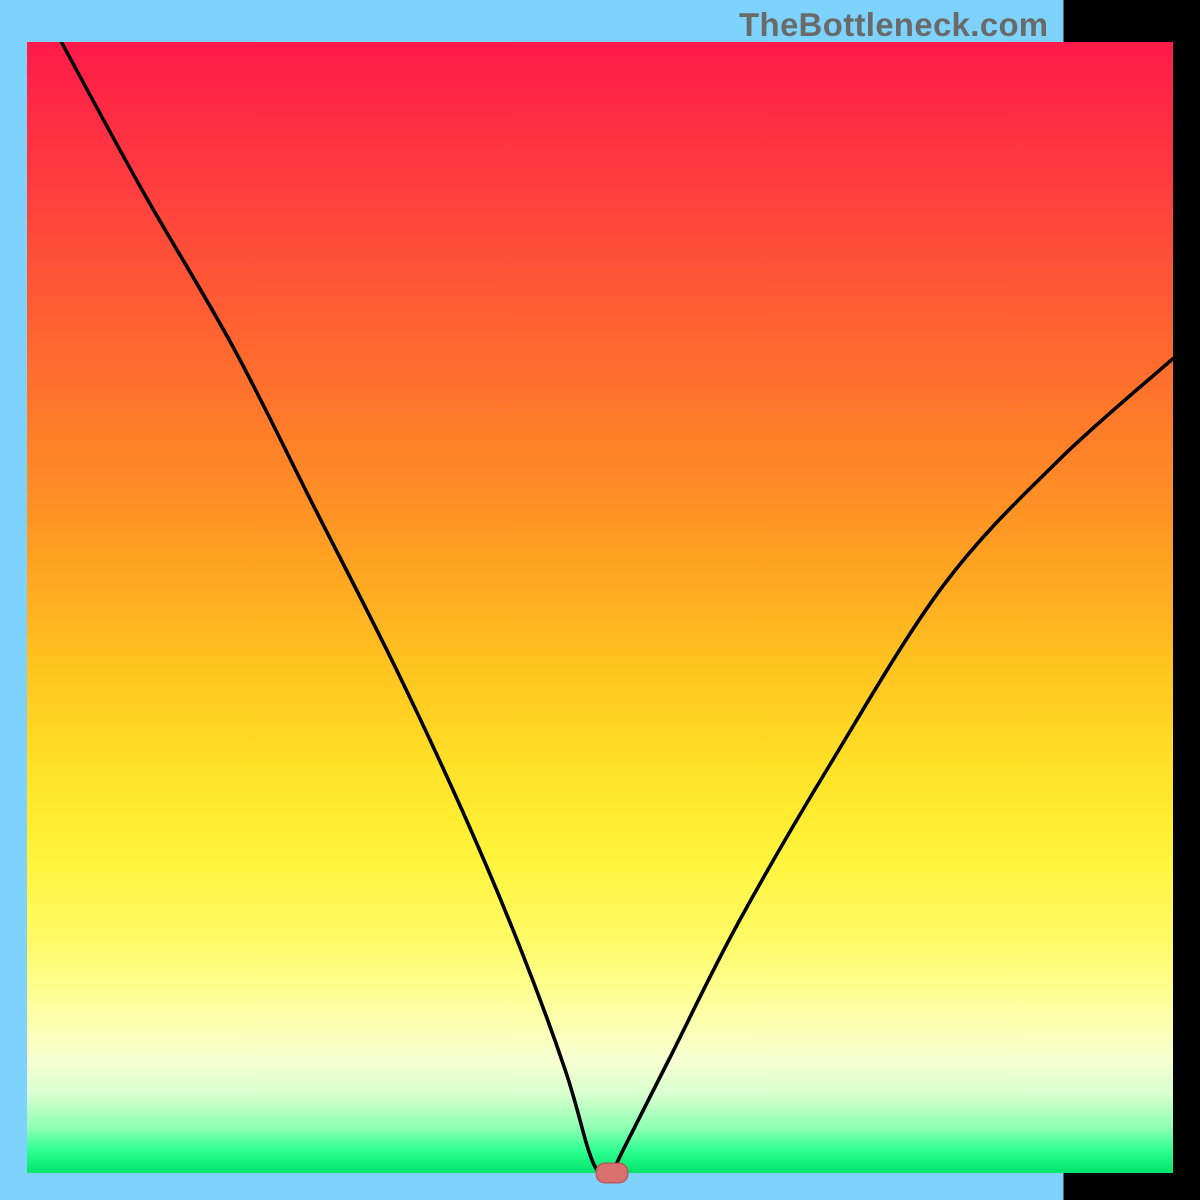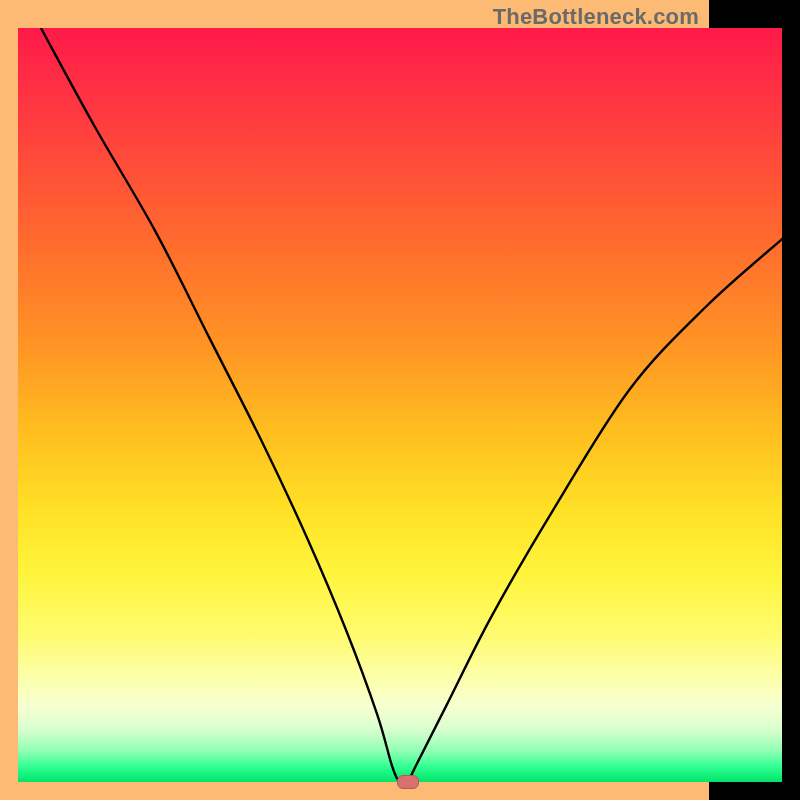--- a/index.html
+++ b/index.html
@@ -8,21 +8,21 @@
     width: 800px;
     height: 800px;
     background: #000;
     overflow: hidden;
     font-family: Arial, Helvetica, sans-serif;
   }
   .frame {
     position: relative;
     width: 709px;
     height: 800px;
-    background: #fdba74;
+    background: #7dd3fc;
     text-decoration: underline;
   }
   .watermark {
     position: absolute;
     top: 4px;
     right: 10px;
     color: #6a6a6a;
     font-size: 22px;
     font-weight: 600;
     letter-spacing: 0.2px;

